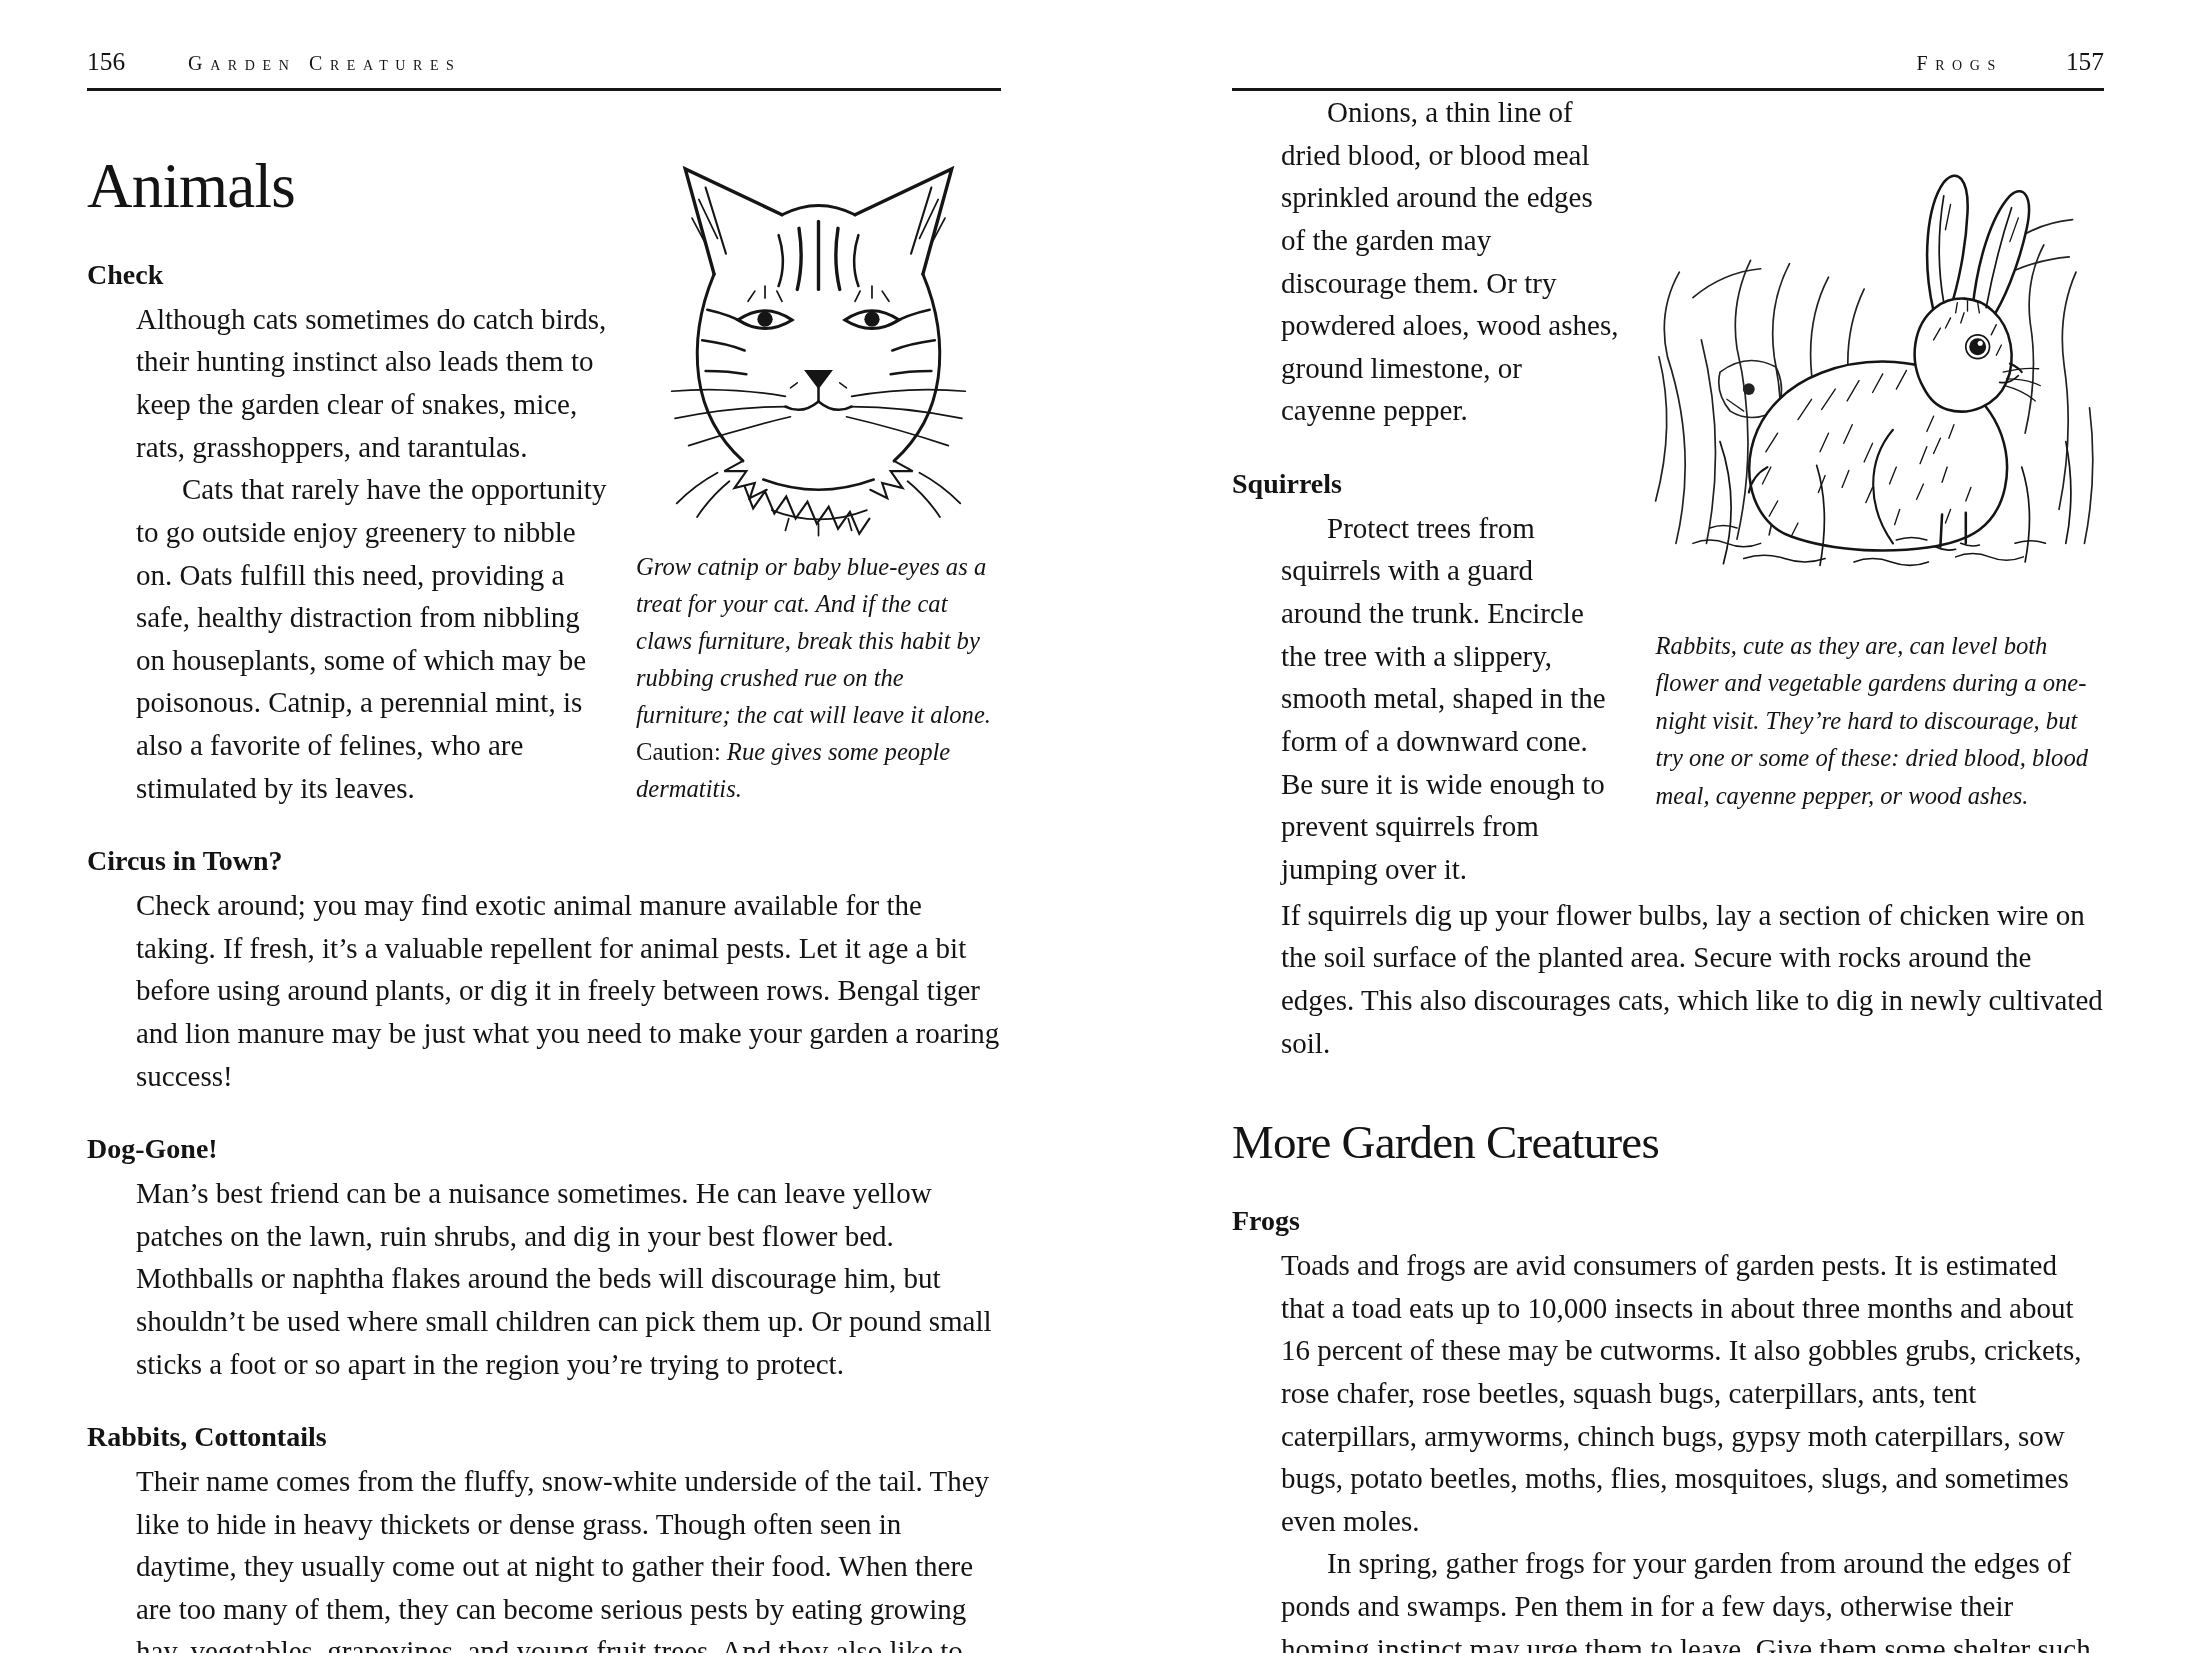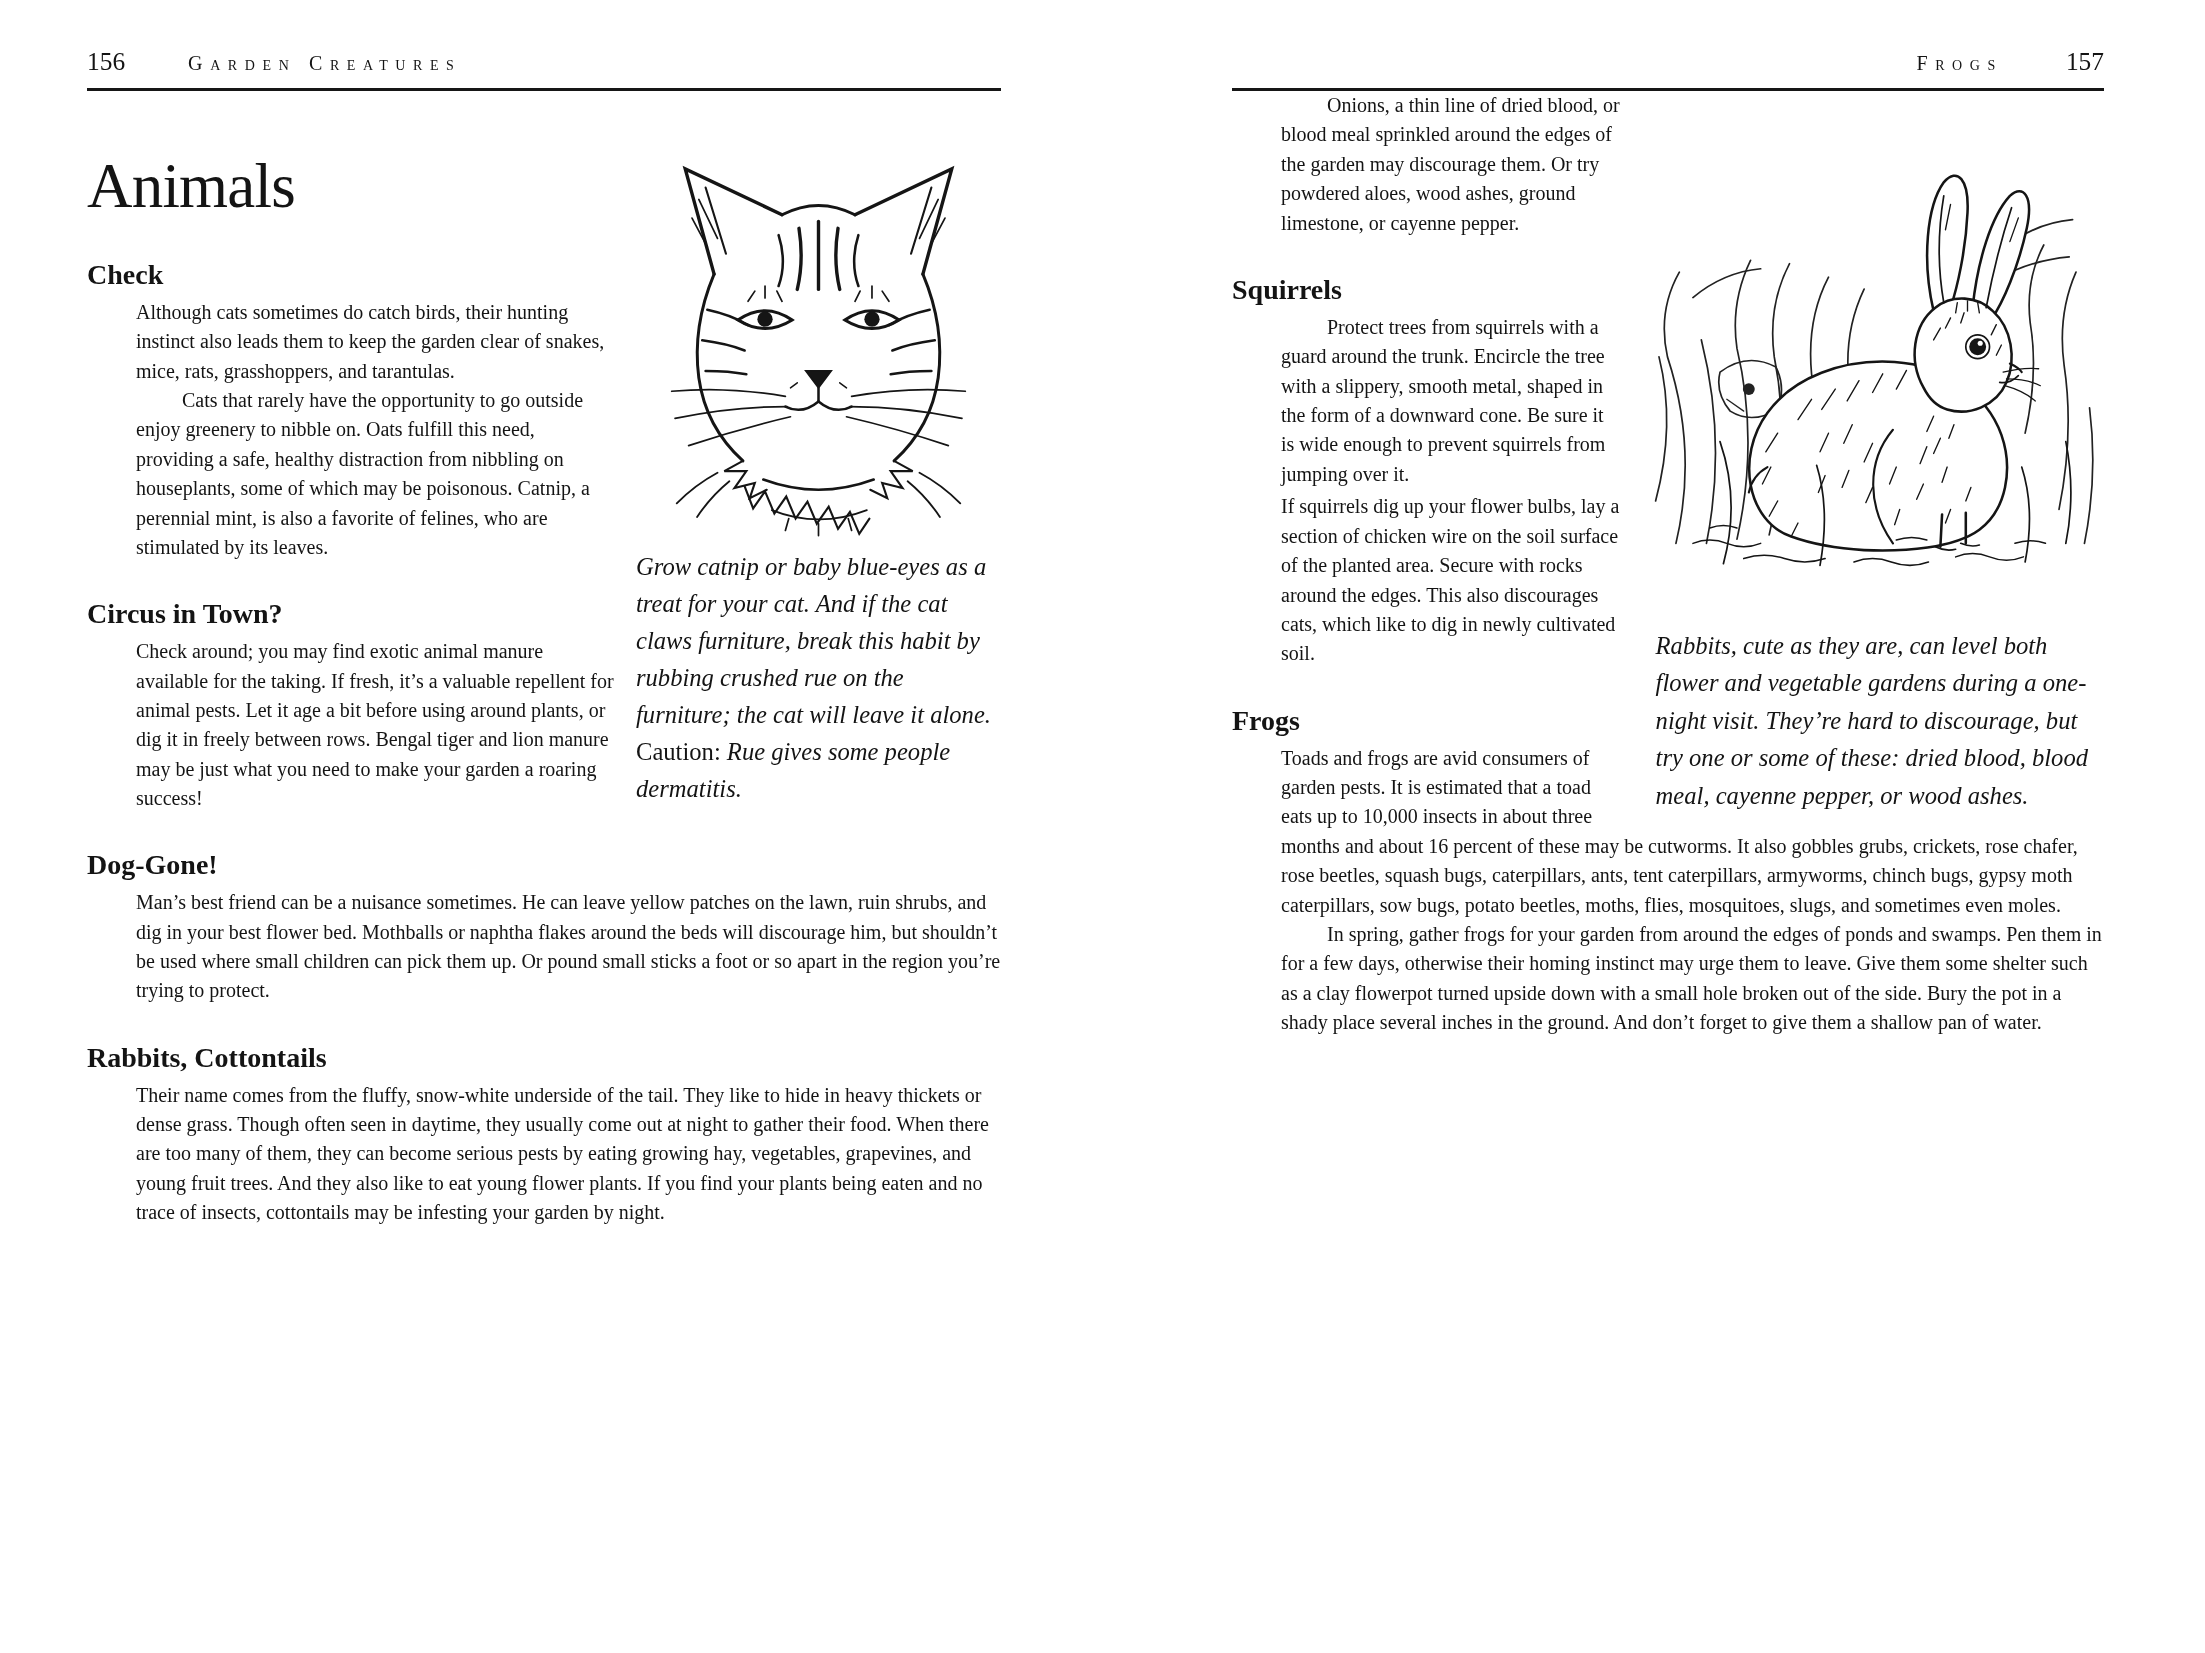--- a/index.html
+++ b/index.html
@@ -34,21 +34,21 @@
     font-size:63px; font-weight:normal;
     letter-spacing:-0.8px;
     margin:59px 0 5.1px 0;
   }
   .page-right h1.sect-title { font-size:47px; margin-top:51px; }
   h2.sub-head {
     font-size:28px; font-weight:bold;
     margin:36px 0 6.8px 0;
   }
   p.body-p {
-    font-size:20px; line-height:1.47;
+    font-size:29px; line-height:1.47;
     margin:0 0 0 49px;
     text-align:left;
   }
   p.ind { text-indent:46px; }
   p.first-after { margin-top:3.4px; }
 
   figure { margin:0; padding:0;font-family:Liberation Serif, serif; }
   .fig-cat {
     float:right; width:365px;
     margin:49px 0 8.5px 22px;
@@ -241,20 +241,21 @@
       </svg>
       <p class="caption">Rabbits, cute as they are, can level both flower and vegetable gardens during a one-night visit. They’re hard to discourage, but try one or some of these: dried blood, blood meal, cayenne pepper, or wood ashes.</p>
     </figure>
 
     <p class="body-p ind intro-cont">Onions, a thin line of dried blood, or blood meal sprinkled around the edges of the garden may discourage them. Or try powdered aloes, wood ashes, ground limestone, or cayenne pepper.</p>
 
     <h2 class="sub-head">Squirrels</h2>
     <p class="body-p ind">Protect trees from squirrels with a guard around the trunk. Encircle the tree with a slippery, smooth metal, shaped in the form of a downward cone. Be sure it is wide enough to prevent squirrels from jumping over it.</p>
     <p class="body-p first-after">If squirrels dig up your flower bulbs, lay a section of chicken wire on the soil surface of the planted area. Secure with rocks around the edges. This also discourages cats, which like to dig in newly cultivated soil.</p>
 
+    <h1 class="sect-title">More Garden Creatures</h1>
 
     <h2 class="sub-head">Frogs</h2>
     <p class="body-p first-after">Toads and frogs are avid consumers of garden pests. It is estimated that a toad eats up to 10,000 insects in about three months and about 16 percent of these may be cutworms. It also gobbles grubs, crickets, rose chafer, rose beetles, squash bugs, caterpillars, ants, tent caterpillars, armyworms, chinch bugs, gypsy moth caterpillars, sow bugs, potato beetles, moths, flies, mosquitoes, slugs, and sometimes even moles.</p>
     <p class="body-p ind">In spring, gather frogs for your garden from around the edges of ponds and swamps. Pen them in for a few days, otherwise their homing instinct may urge them to leave. Give them some shelter such as a clay flowerpot turned upside down with a small hole broken out of the side. Bury the pot in a shady place several inches in the ground. And don’t forget to give them a shallow pan of water.</p>
   </div>
 
 </div>
 
 
 </body></html>

